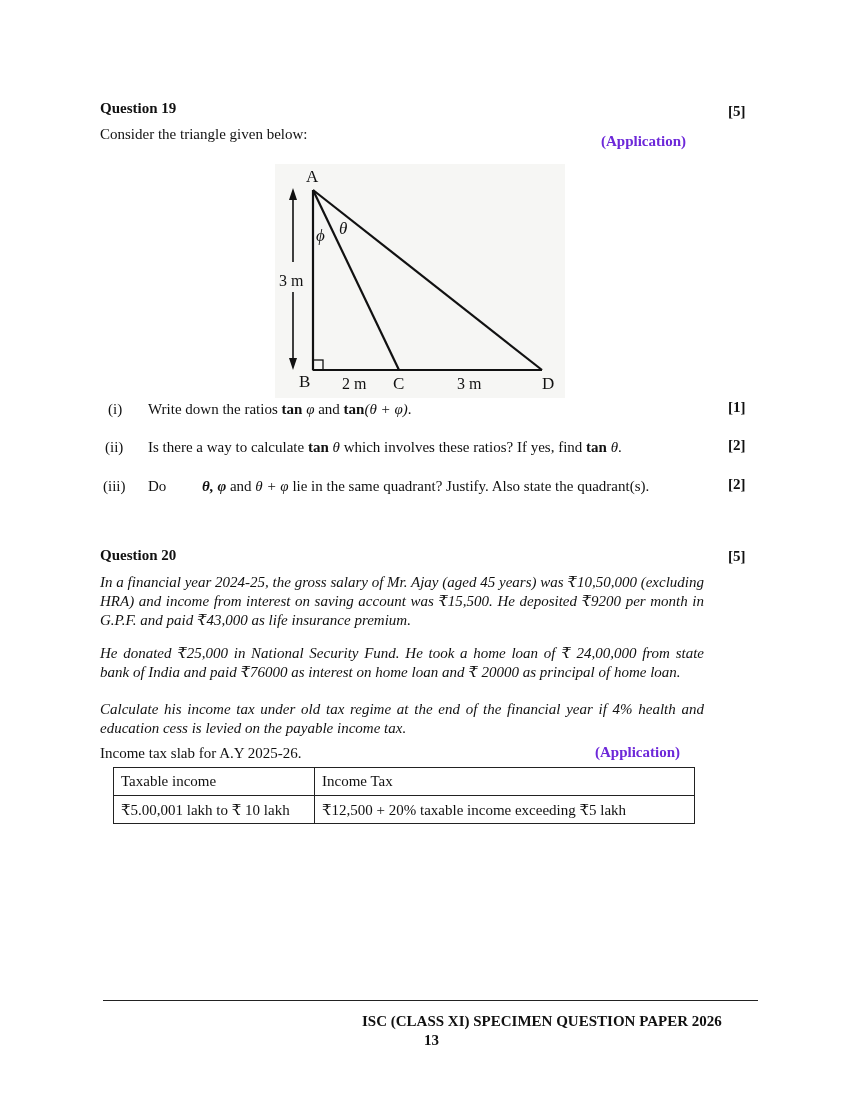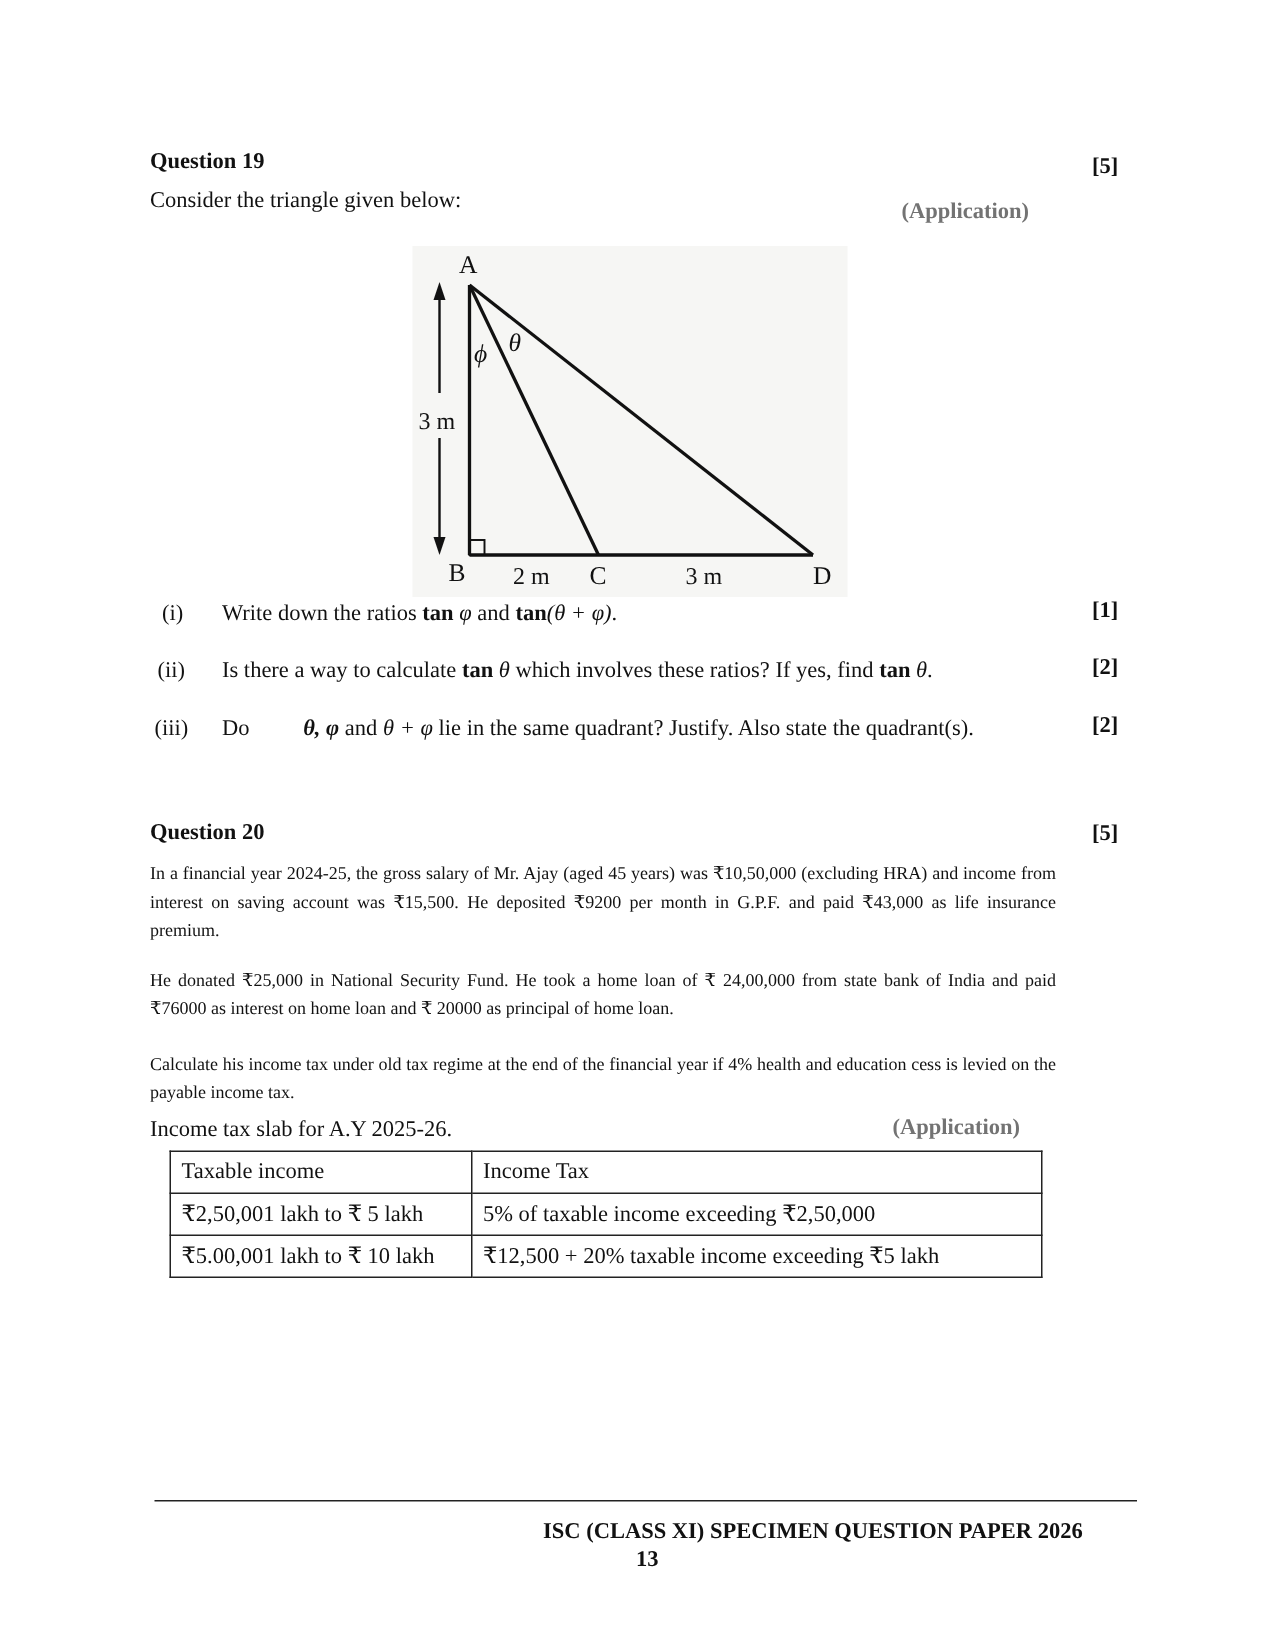--- a/index.html
+++ b/index.html
@@ -2,22 +2,22 @@
 <html><head>
   <meta charset="utf-8">
   <style>
     html, body { margin: 0; padding: 0; background: #ffffff; }
     body { width: 850px; height: 1100px; position: relative; overflow: hidden;
            font-family: "Liberation Serif", "DejaVu Serif", serif; color: #111; }
     .abs { position: absolute; white-space: nowrap; }
     .qtitle { font-weight: bold; font-size: 15px; }
     .marks { font-weight: bold; font-size: 15px; }
     .body-text { font-size: 15px; line-height: 19px; }
-    .green { color: #737373; font-weight: bold; font-size: 15px; }
-    .para { position: absolute; left: 100px; width: 604px; font-size: 12px; line-height: 19px; text-align: justify; }
+    .green { color: #6d28d9; font-weight: bold; font-size: 15px; }
+    .para { position: absolute; left: 100px; width: 604px; font-size: 15px; line-height: 19px; text-align: justify; font-style: italic; }
     .sub-num { font-size: 15px; }
     .sub-text { font-size: 15px; }
     b.math { font-weight: bold; }
     i.math { font-style: italic; }
     .diagram { position: absolute; left: 275px; top: 164px; width: 290px; height: 234px; background: #f6f6f4; }
     table.slab { position: absolute; left: 113px; top: 767px; border-collapse: collapse; font-size: 15px; }
     table.slab td, table.slab th { border: 1px solid #222; height: 27px; padding: 0 7px; font-weight: normal; text-align: left; white-space: nowrap; }
     table.slab th { }
     .col1 { width: 186px; }
     .col2 { width: 365px; }
@@ -88,24 +88,20 @@
 
 <table class="slab">
   <thead>
     <tr>
       <th class="col1">Taxable income</th>
       <th class="col2">Income Tax</th>
     </tr>
   </thead>
   <tbody>
     <tr>
-      <td class="col1">₹2,50,001 lakh to ₹ 5 lakh</td>
-      <td class="col2">5% of taxable income exceeding ₹2,50,000</td>
-    </tr>
-    <tr>
       <td class="col1">₹5.00,001 lakh to ₹ 10 lakh</td>
       <td class="col2">₹12,500 + 20% taxable income exceeding ₹5 lakh</td>
     </tr>
   </tbody>
 </table>
 
 <div class="footer-rule"></div>
 <div class="abs footer-title" style="left:362px; top:1013px;">ISC (CLASS XI) SPECIMEN QUESTION PAPER 2026</div>
 <div class="abs footer-page" style="left:424px; top:1032px;">13</div>
 

